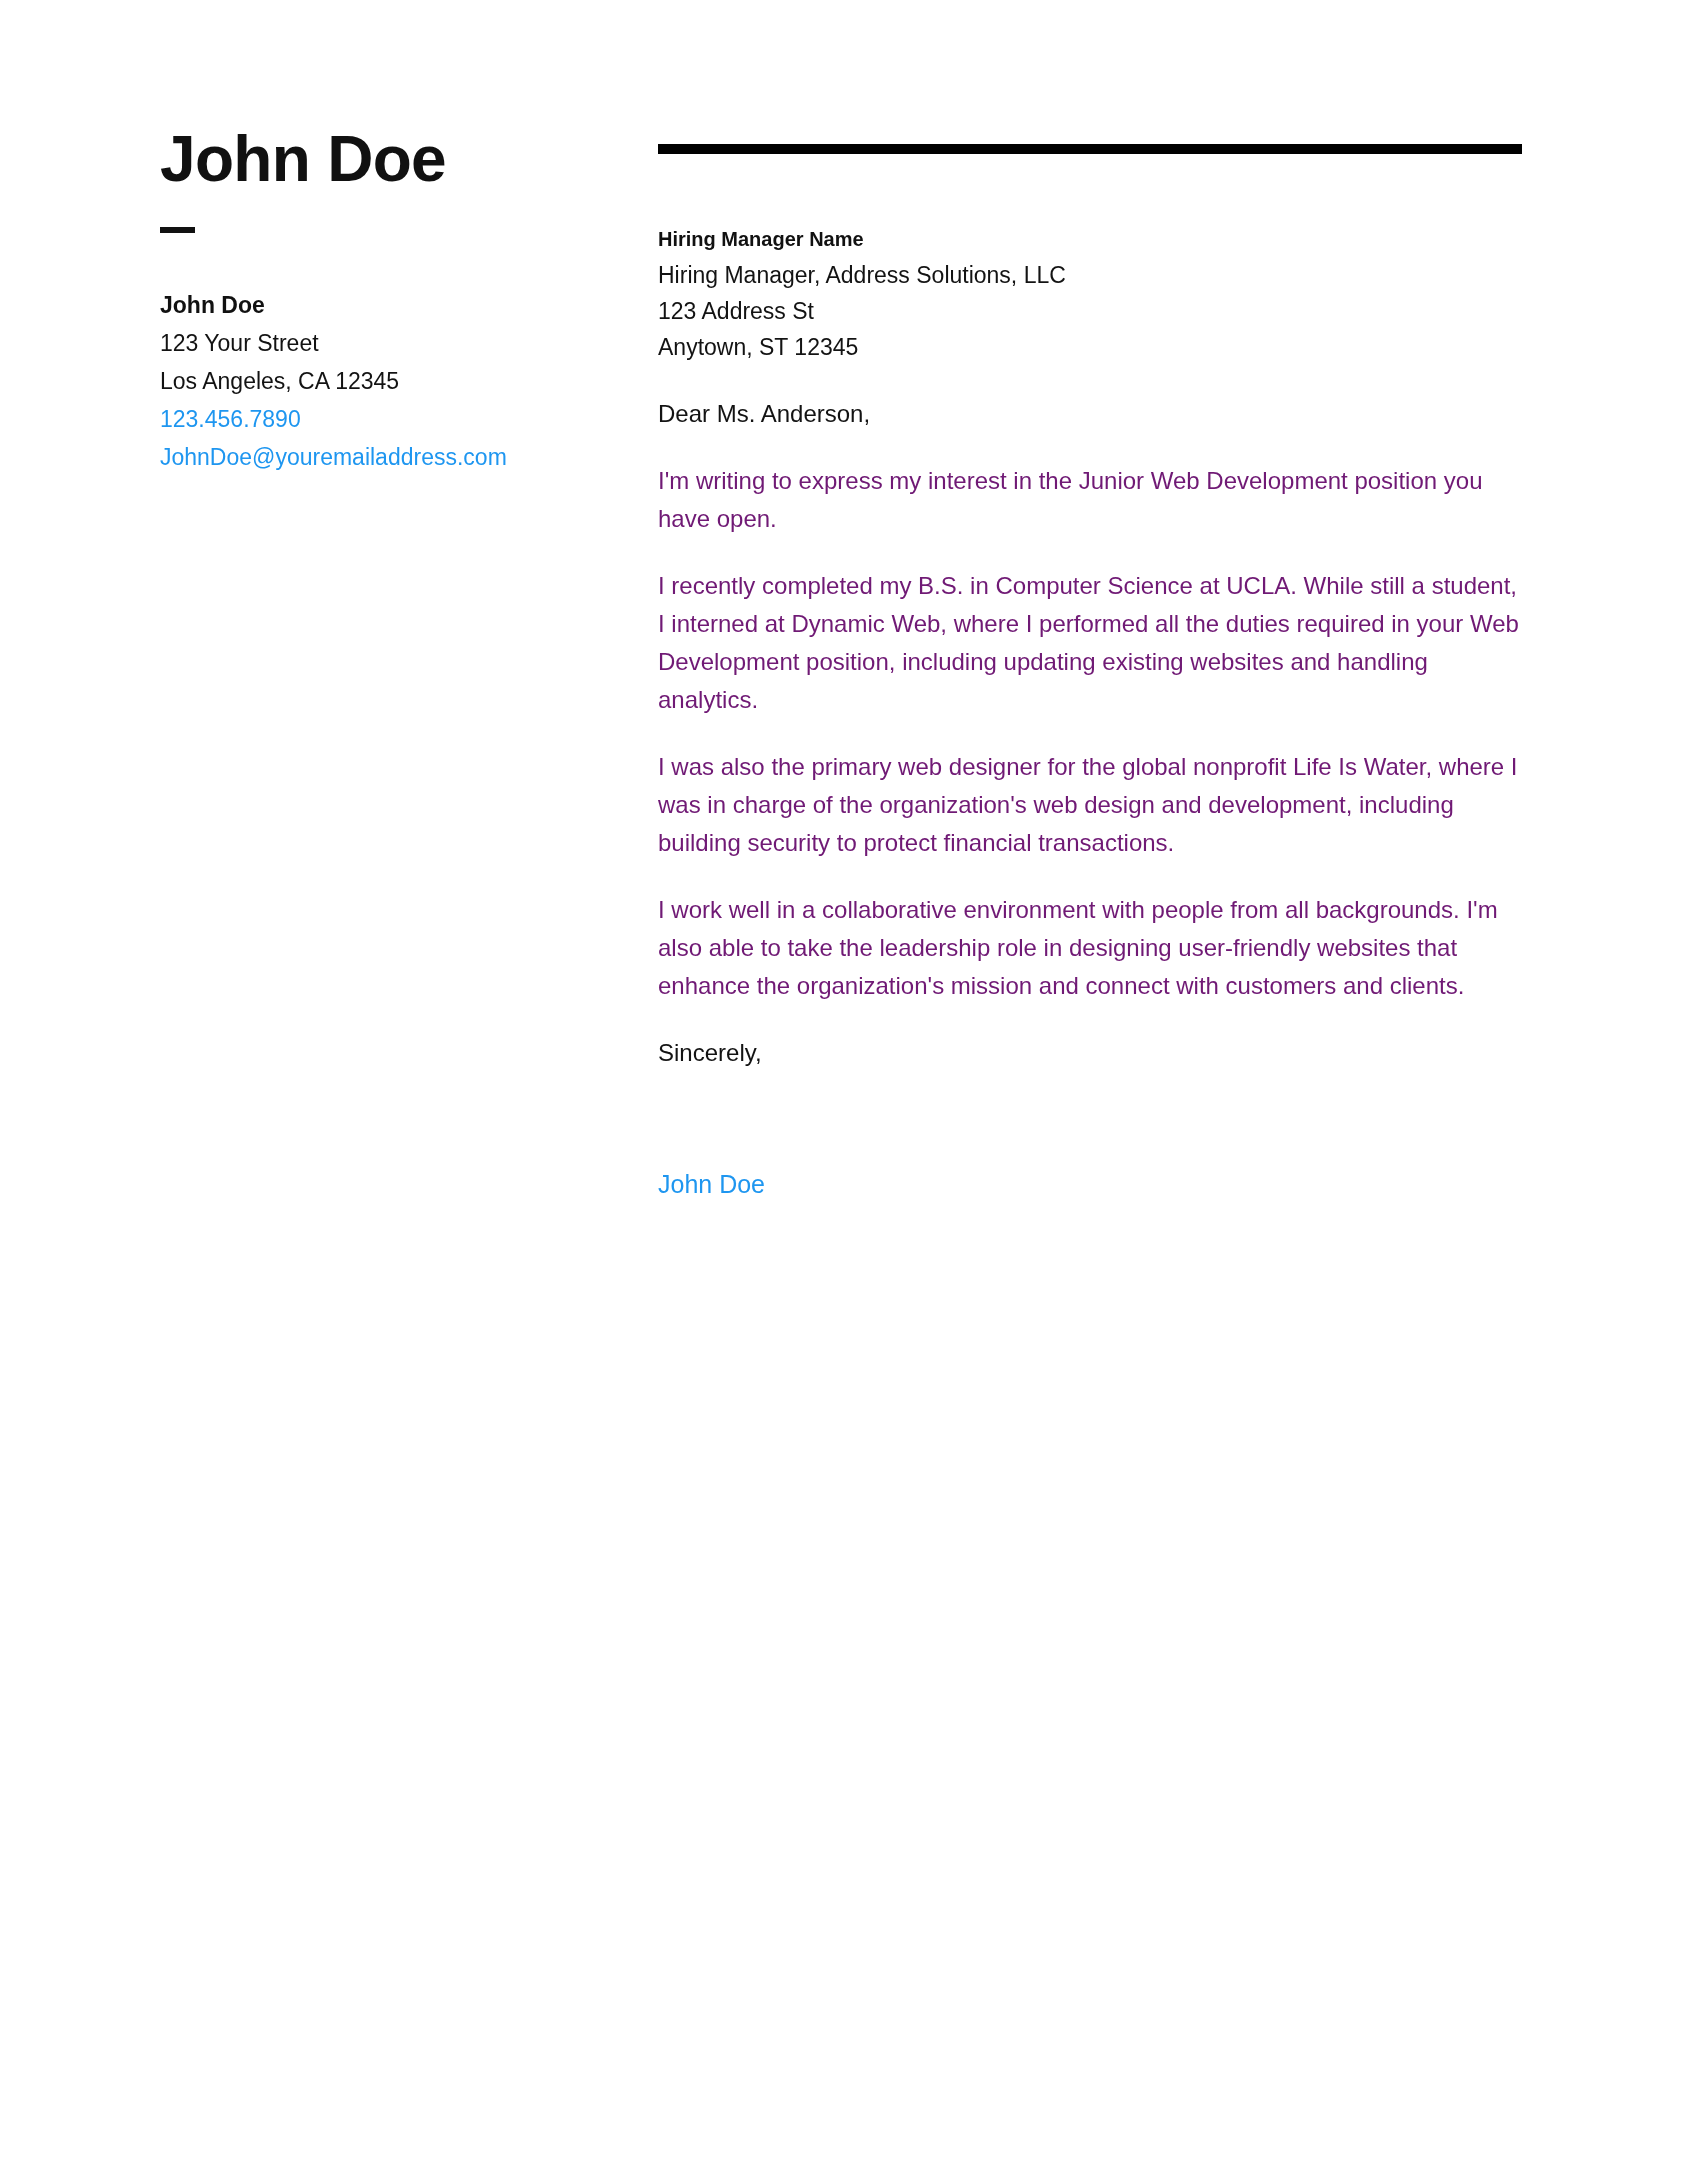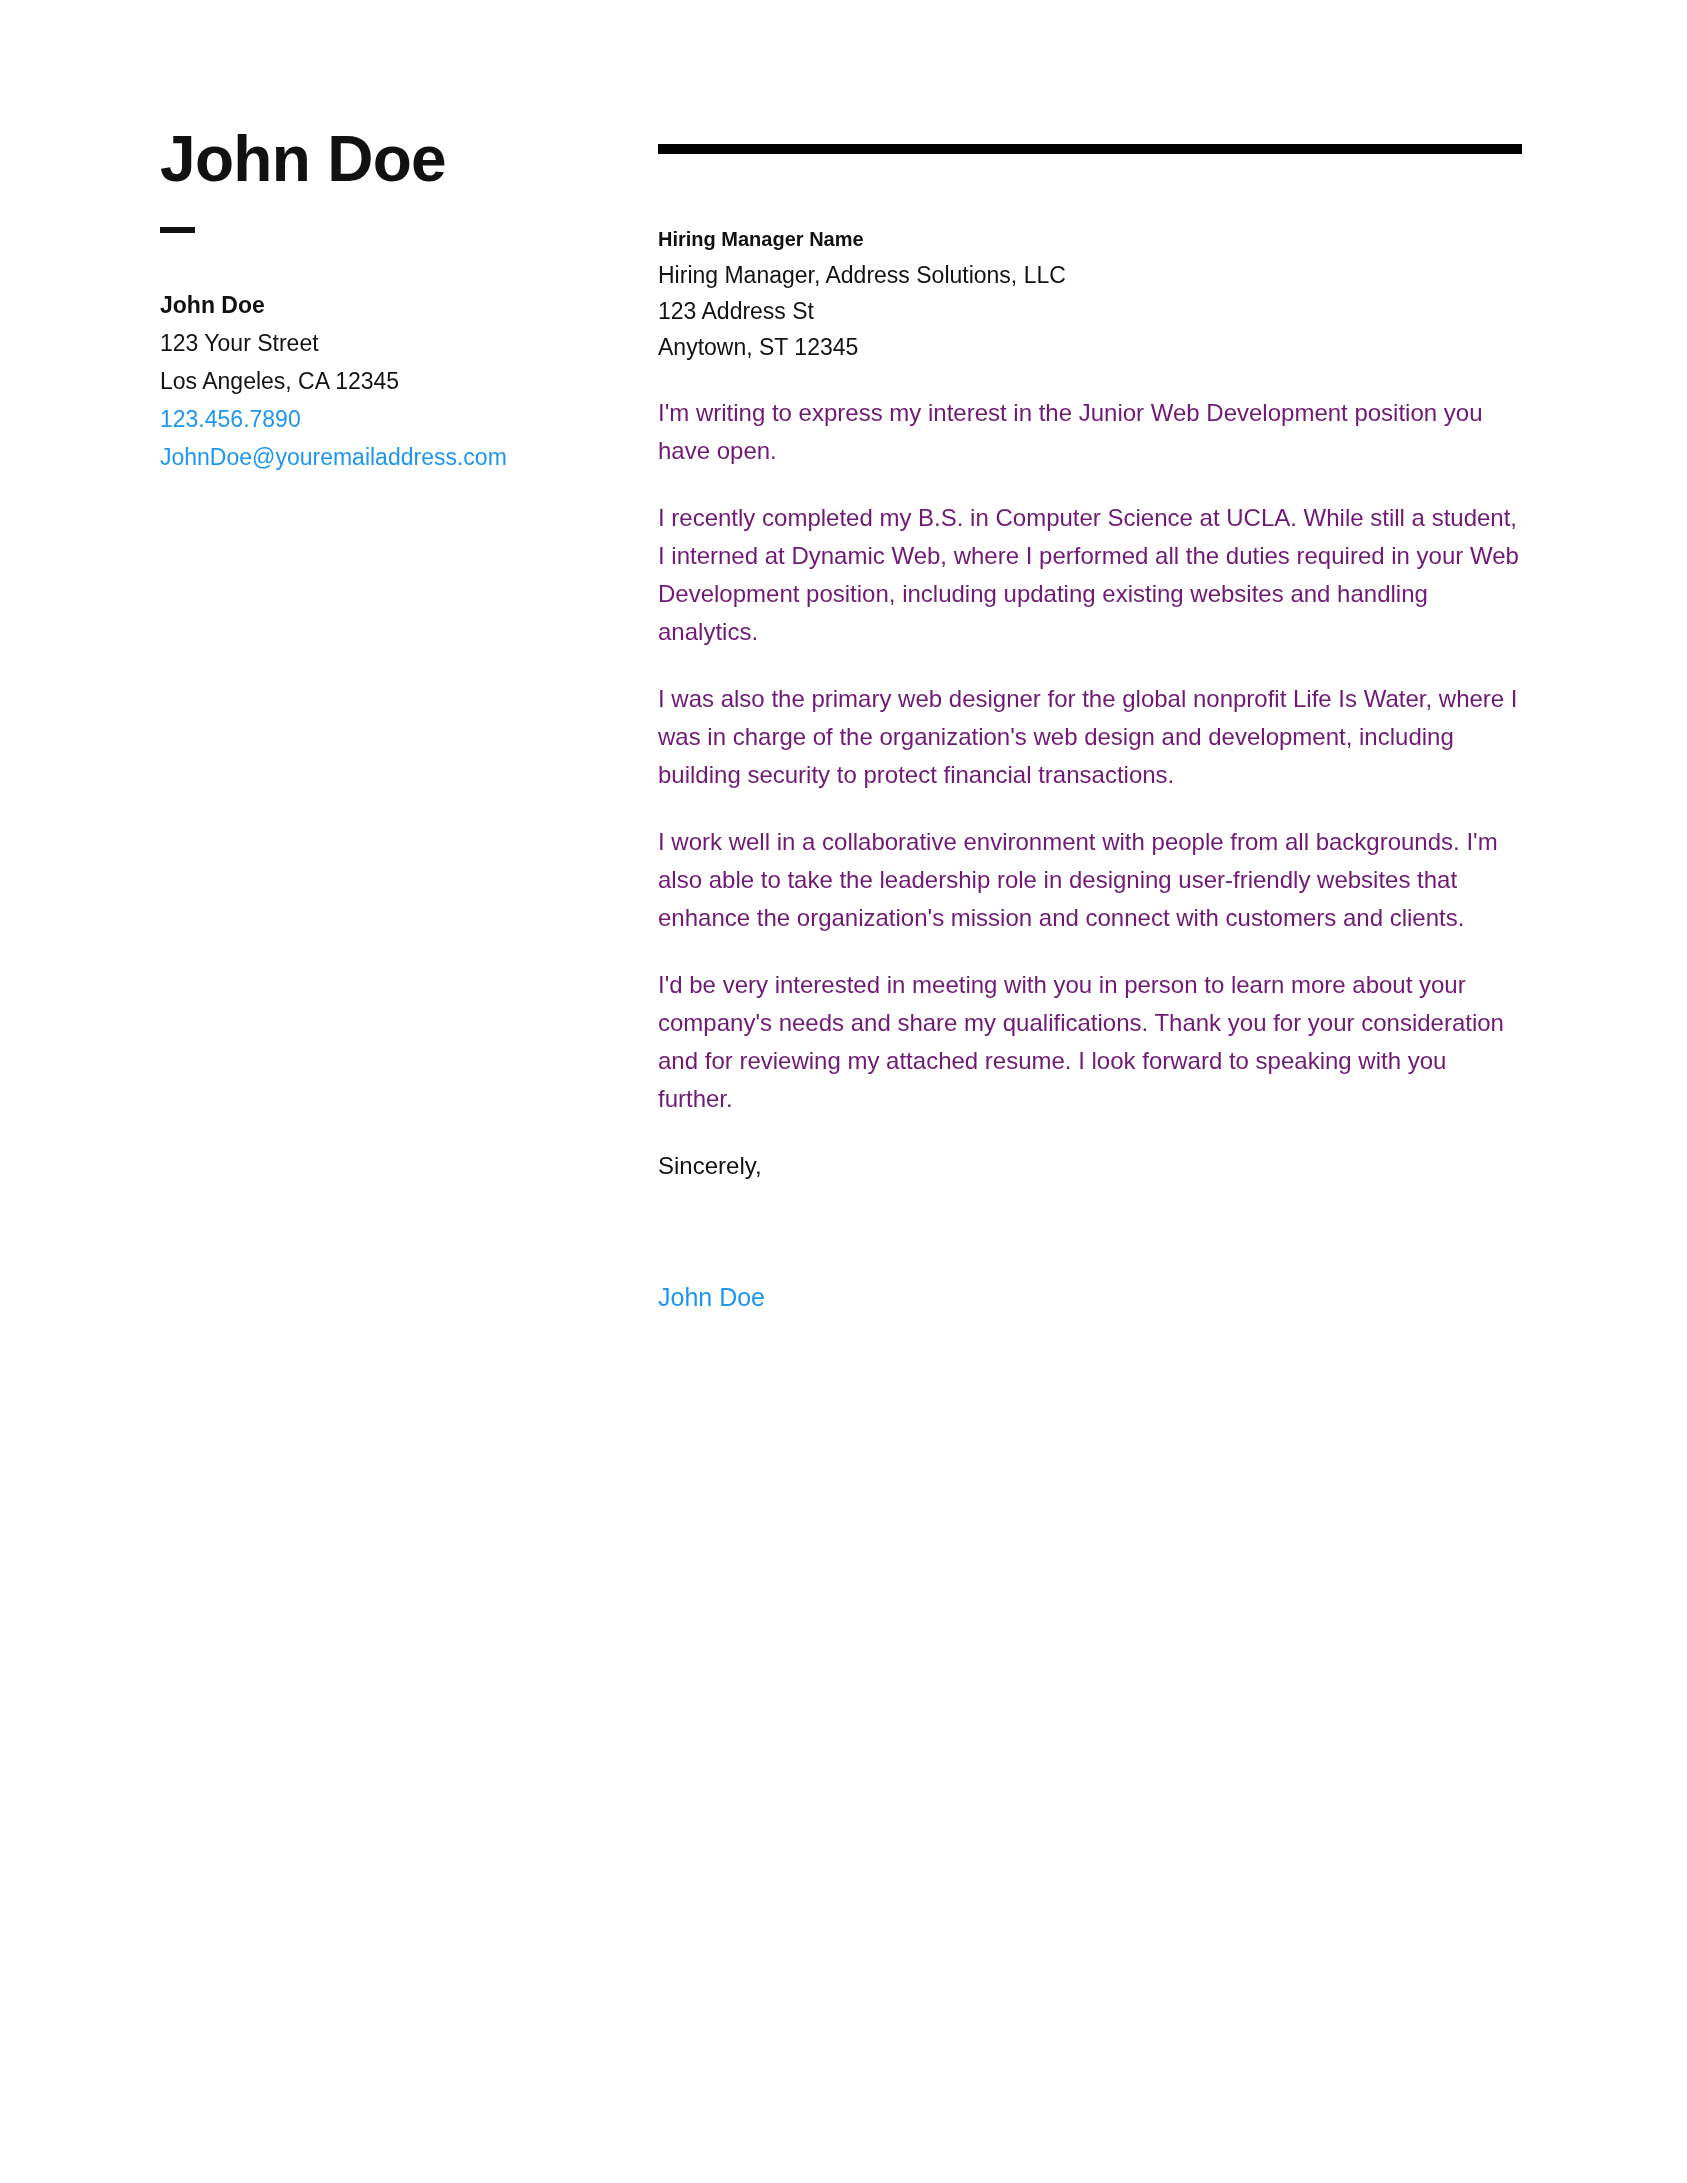--- a/index.html
+++ b/index.html
@@ -139,27 +139,27 @@
     <div class="top-rule"></div>
 
 
     <div class="recipient-block">
       <div class="recipient-name">Hiring Manager Name</div>
       <div>Hiring Manager, Address Solutions, LLC</div>
       <div>123 Address St</div>
       <div>Anytown, ST 12345</div>
     </div>
 
+    <div class="salutation">Dear Ms. Anderson,</div>
 
     <div class="body-paragraphs">
       <p>I'm writing to express my interest in the Junior Web Development position you have open.</p>
       <p>I recently completed my B.S. in Computer Science at UCLA. While still a student, I interned at Dynamic Web, where I performed all the duties required in your Web Development position, including updating existing websites and handling analytics.</p>
       <p>I was also the primary web designer for the global nonprofit Life Is Water, where I was in charge of the organization's web design and development, including building security to protect financial transactions.</p>
       <p>I work well in a collaborative environment with people from all backgrounds. I'm also able to take the leadership role in designing user-friendly websites that enhance the organization's mission and connect with customers and clients.</p>
-      <p>I'd be very interested in meeting with you in person to learn more about your company's needs and share my qualifications. Thank you for your consideration and for reviewing my attached resume. I look forward to speaking with you further.</p>
     </div>
 
     <div class="closing">Sincerely,</div>
 
     <div class="signature">John Doe</div>
   </div>
 
 </div>
 
 

